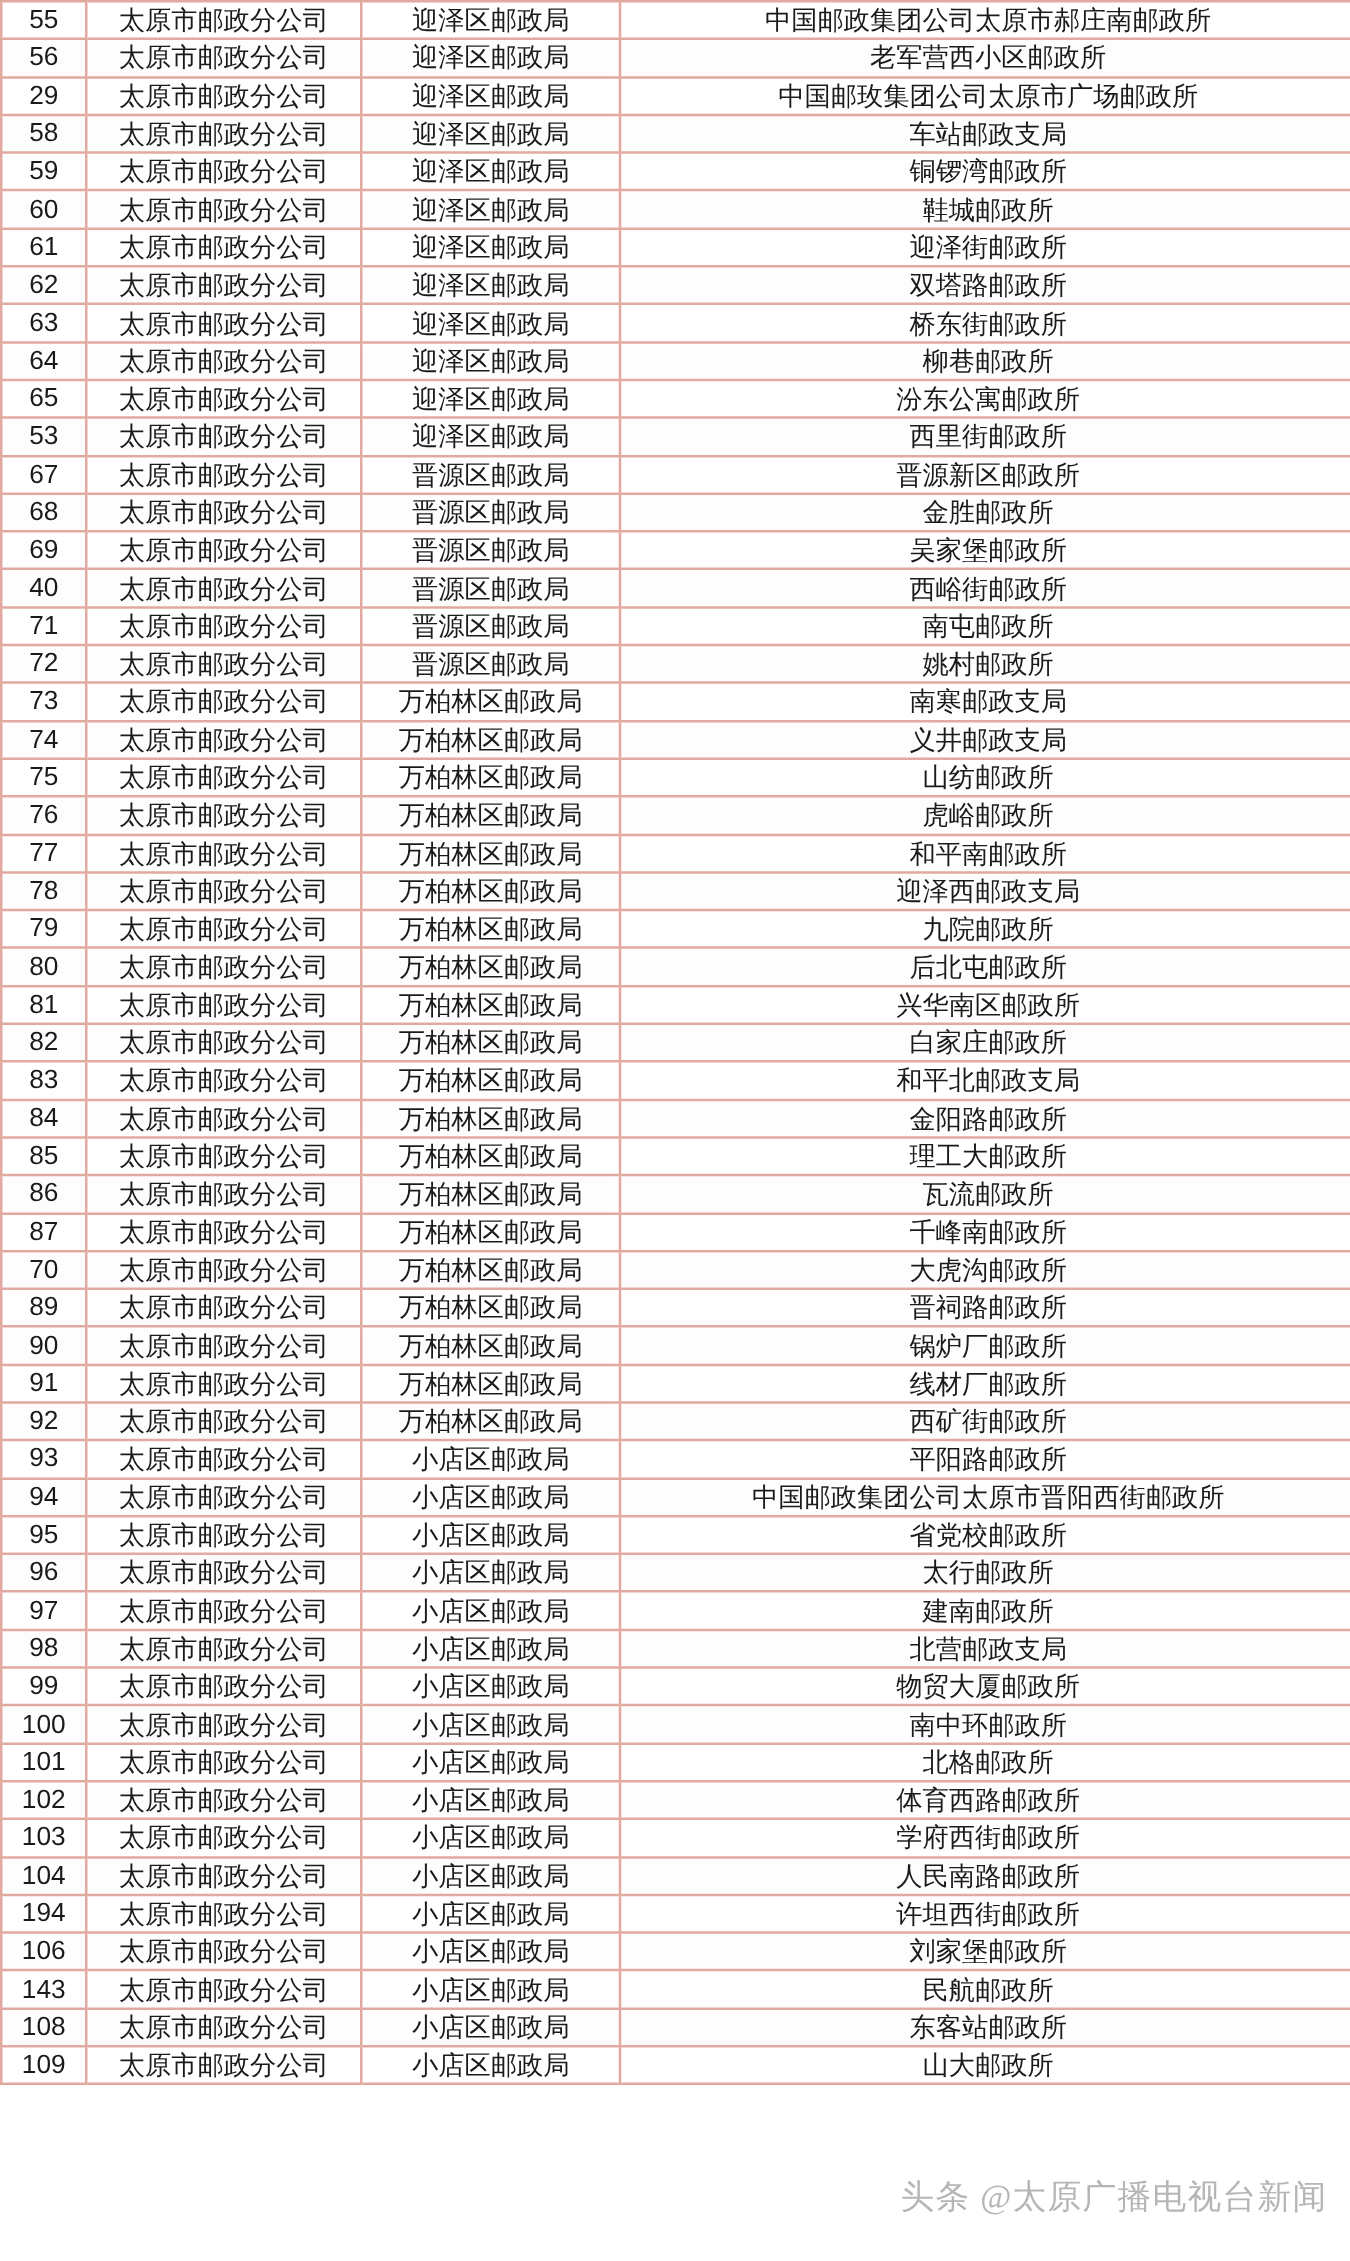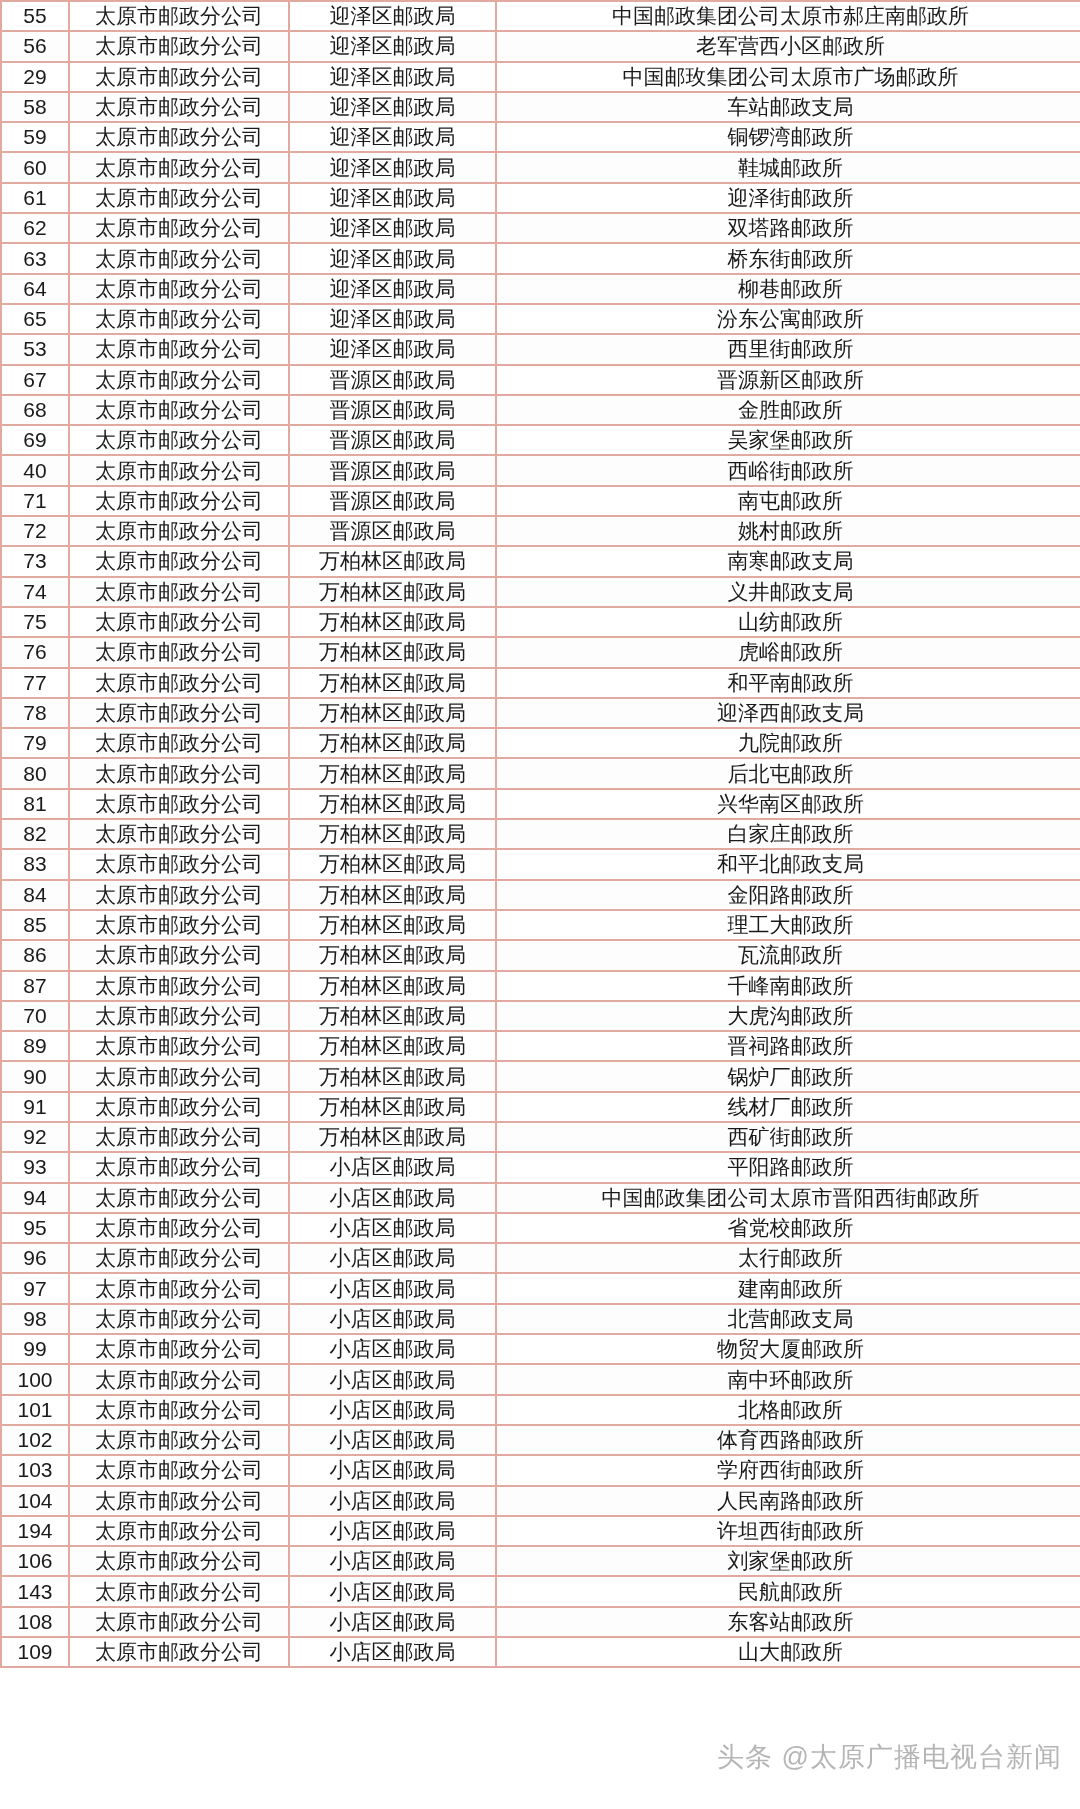--- a/index.html
+++ b/index.html
@@ -36,21 +36,21 @@
   #post-table td.c-office { width: 587px; }
   tr:nth-child(even) td { background: #fdfdfd; }
   tr:nth-child(odd) td { background: #ffffff; }
 
   .watermark {
     position: absolute;
     right: 18px;
     bottom: 34px;
     font-size: 27px;
     color: rgba(120,120,120,0.55);
-    font-family: Liberation Sans, sans-serif;
+    font-family: Liberation Serif, serif;
     letter-spacing: 1px;
     pointer-events: none;
     white-space: nowrap;
   }
 </style>
 </head>
 <body>
 
 <table id="post-table">
   <tbody>

